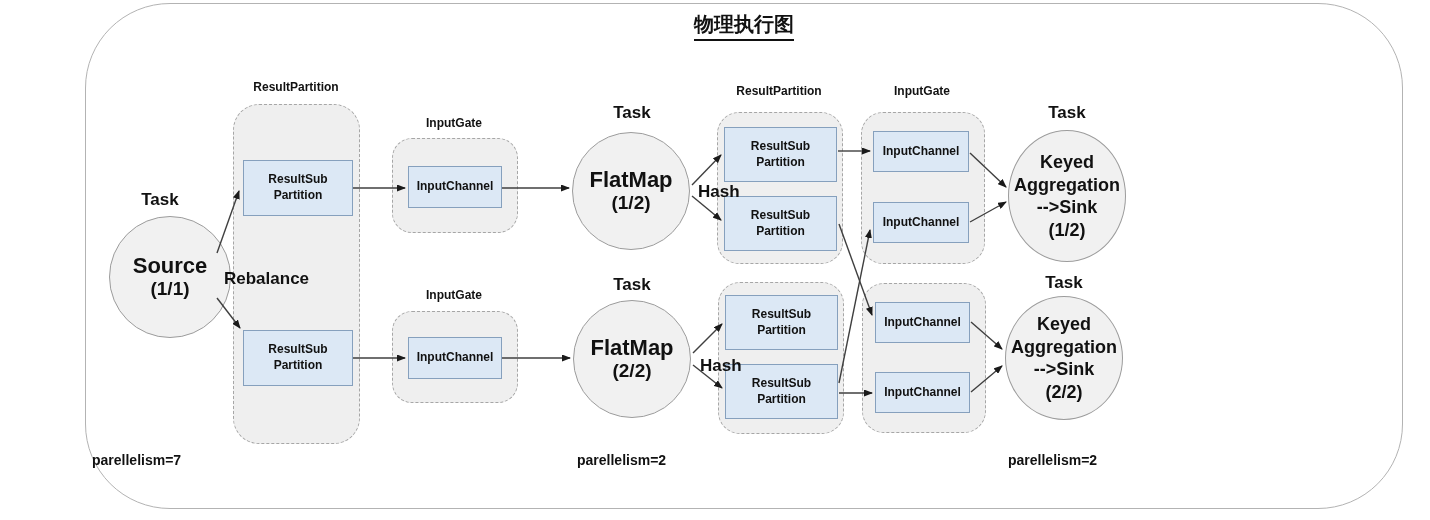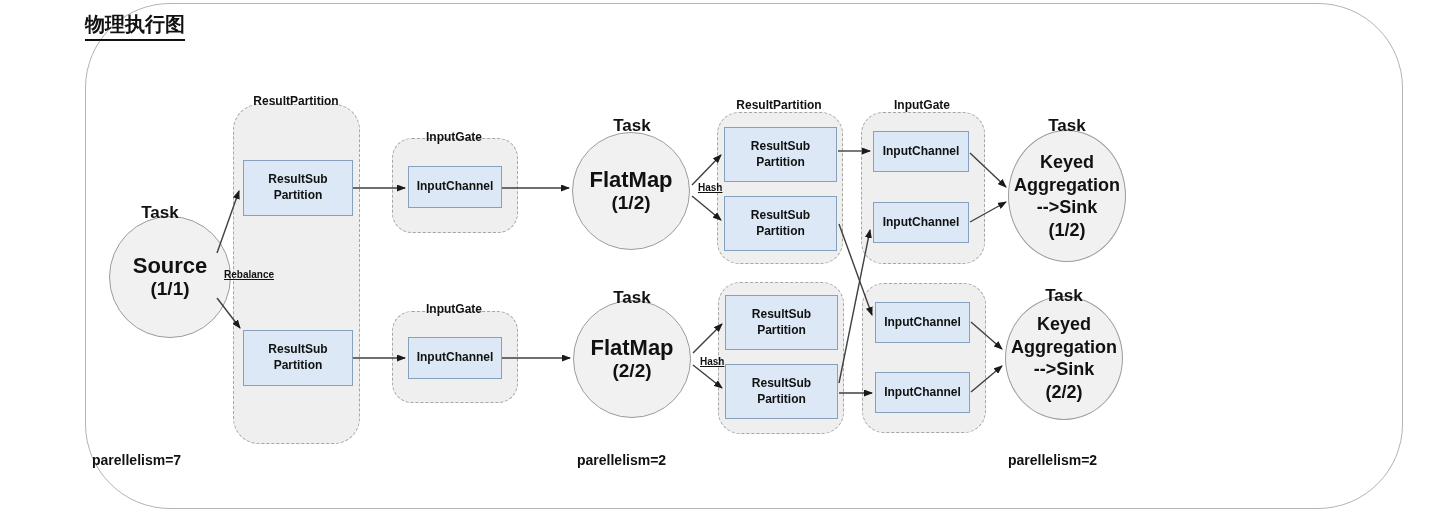--- a/index.html
+++ b/index.html
@@ -14,50 +14,50 @@
     font-family:"Liberation Sans",sans-serif;color:var(--text_color);
     background:#ffffff;
   }
   .abs{position:absolute;}
   #frame{
     left:85px;top:3px;width:1318px;height:506px;
     border:1.5px solid var(--frame_border);border-radius:85px;
     background:#ffffff;box-sizing:border-box;
   }
   #title{
-    left:85px;top:11px;width:1318px;
+    left:85px;top:11px;width:1318px;text-align:center;
     font-size:20px;font-weight:bold;z-index:5;
   }
   #title span{display:inline-block;border-bottom:2px solid #111;padding-bottom:1px;}
   .task-label{
-    width:100px;text-align:center;font-size:17px;font-weight:bold;z-index:4;margin-top:13px;
+    width:100px;text-align:center;font-size:17px;font-weight:bold;z-index:4;
   }
   .circle{
     border:1.3px solid var(--circle_border);border-radius:50%;
     background:var(--circle_fill);box-sizing:border-box;
     display:flex;flex-direction:column;align-items:center;justify-content:center;
     text-align:center;font-weight:bold;z-index:2;
   }
   .circle .big{font-size:22px;line-height:1.15;}
   .circle .mid{font-size:19px;line-height:1.2;}
   .circle .sm{font-size:18px;line-height:1.25;}
   .container{
     border:1.6px dashed var(--container_border);
     background:var(--container_fill);box-sizing:border-box;z-index:1;
   }
   .container-label{
-    text-align:center;font-size:12px;font-weight:bold;z-index:4;white-space:nowrap;margin-top:14px;
+    text-align:center;font-size:12px;font-weight:bold;z-index:4;white-space:nowrap;
   }
   .bluebox{
     background:var(--box_fill);border:1.3px solid var(--box_border);
     box-sizing:border-box;display:flex;flex-direction:column;align-items:center;
     justify-content:center;text-align:center;
     font-size:12px;font-weight:bold;line-height:1.3;z-index:3;
   }
-  .edge-label{font-size:10px;font-weight:bold;z-index:4;white-space:nowrap;text-decoration:underline;}
+  .edge-label{font-size:17px;font-weight:bold;z-index:4;white-space:nowrap;}
   .par-label{font-size:14px;font-weight:bold;z-index:4;white-space:nowrap;}
   #connections{left:0;top:0;width:1430px;height:520px;z-index:3;pointer-events:none;}
   #connections line{stroke:var(--arrow_color);stroke-width:1.4;}
 </style>
 </head>
 <body>
 
 <div id="stage">
 
   <div id="frame" class="abs"></div>

